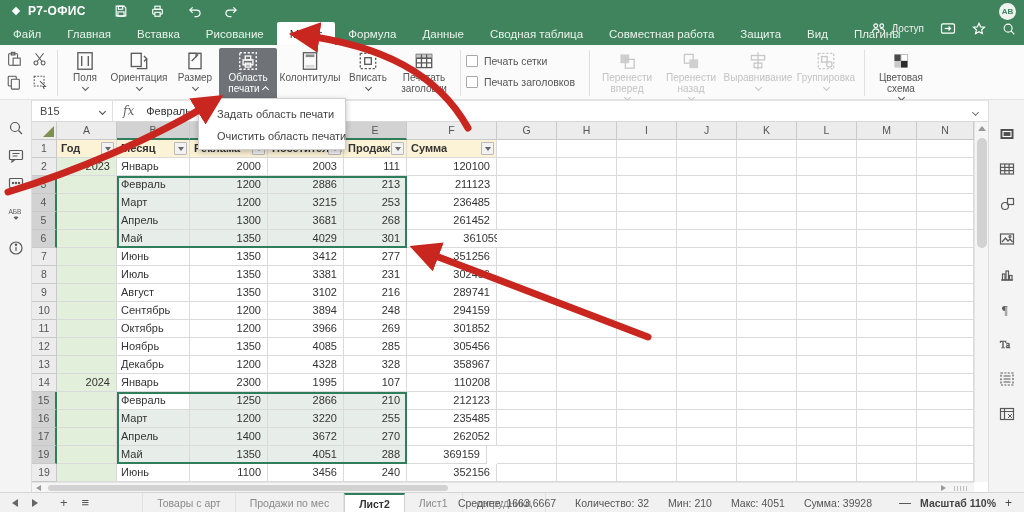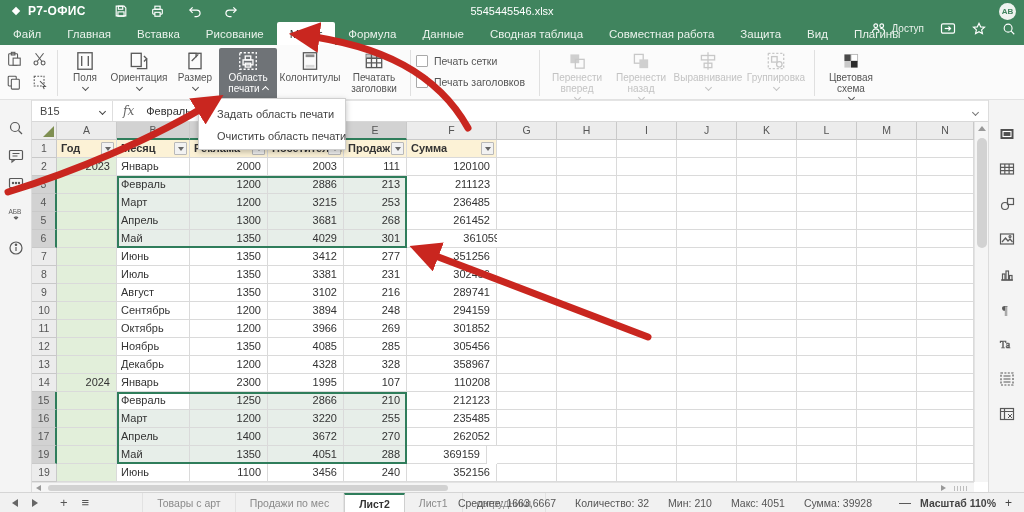--- a/index.html
+++ b/index.html
@@ -126,21 +126,20 @@
         </svg>
       <svg class="wicon" width="15" height="13" viewBox="0 0 16 14">
           <path d="M6 2.5 L3 5.5 L6 8.5"></path>
           <path d="M3 5.5 H10.5 A3.5 3.5 0 0 1 10.5 12.5 H8"></path>
         </svg>
       <svg class="wicon" width="15" height="13" viewBox="0 0 16 14">
           <path d="M10 2.5 L13 5.5 L10 8.5"></path>
           <path d="M13 5.5 H5.5 A3.5 3.5 0 0 0 5.5 12.5 H8"></path>
         </svg>
     </div>
-    <div class="fname">5545445546.xlsx</div>
     <div class="avatar">АВ</div>
   </div>
 
   <div class="menubar">
     <div class="mitem">Файл</div>
     <div class="mitem">Главная</div>
     <div class="mitem">Вставка</div>
     <div class="mitem">Рисование</div>
     <div class="mitem active">Макет</div>
     <div class="mitem">Формула</div>
@@ -234,20 +233,28 @@
         </svg>
       <span class="lbl"><span>Область печати</span><span class="cup"></span></span>
     </div>
     <div class="tbtn" style="width:66px">
       <svg class="icon" width="22" height="22" viewBox="0 0 20 20">
           <rect x="4" y="2.5" width="12" height="15"></rect>
           <rect x="6" y="4" width="8" height="2.5" fill="#8b8b8b" stroke="none"></rect>
           <rect x="6" y="13.5" width="8" height="2.5" fill="#d9d9d9" stroke="none"></rect>
         </svg>
       <span class="lbl">Колонтитулы</span>
+    </div>
+    <div class="tbtn" style="width:50px">
+      <svg class="icon" width="22" height="22" viewBox="0 0 20 20">
+          <rect x="3" y="3" width="14" height="14" stroke-dasharray="2 1.6"></rect>
+          <rect x="7" y="7" width="6" height="6"></rect>
+        </svg>
+      <span class="lbl">Вписать</span>
+      <span class="cdown"></span>
     </div>
     <div class="tbtn" style="width:62px">
       <svg class="icon" width="22" height="22" viewBox="0 0 20 20">
           <rect x="3" y="4" width="14" height="12"></rect>
           <rect x="3" y="4" width="14" height="3.5" fill="#c9c9c9" stroke="none"></rect>
           <path d="M3 7.5 h14 M3 11.7 h14 M7.7 4 v12 M12.4 4 v12"></path>
         </svg>
       <span class="lbl">Печатать заголовки</span>
     </div>
 

